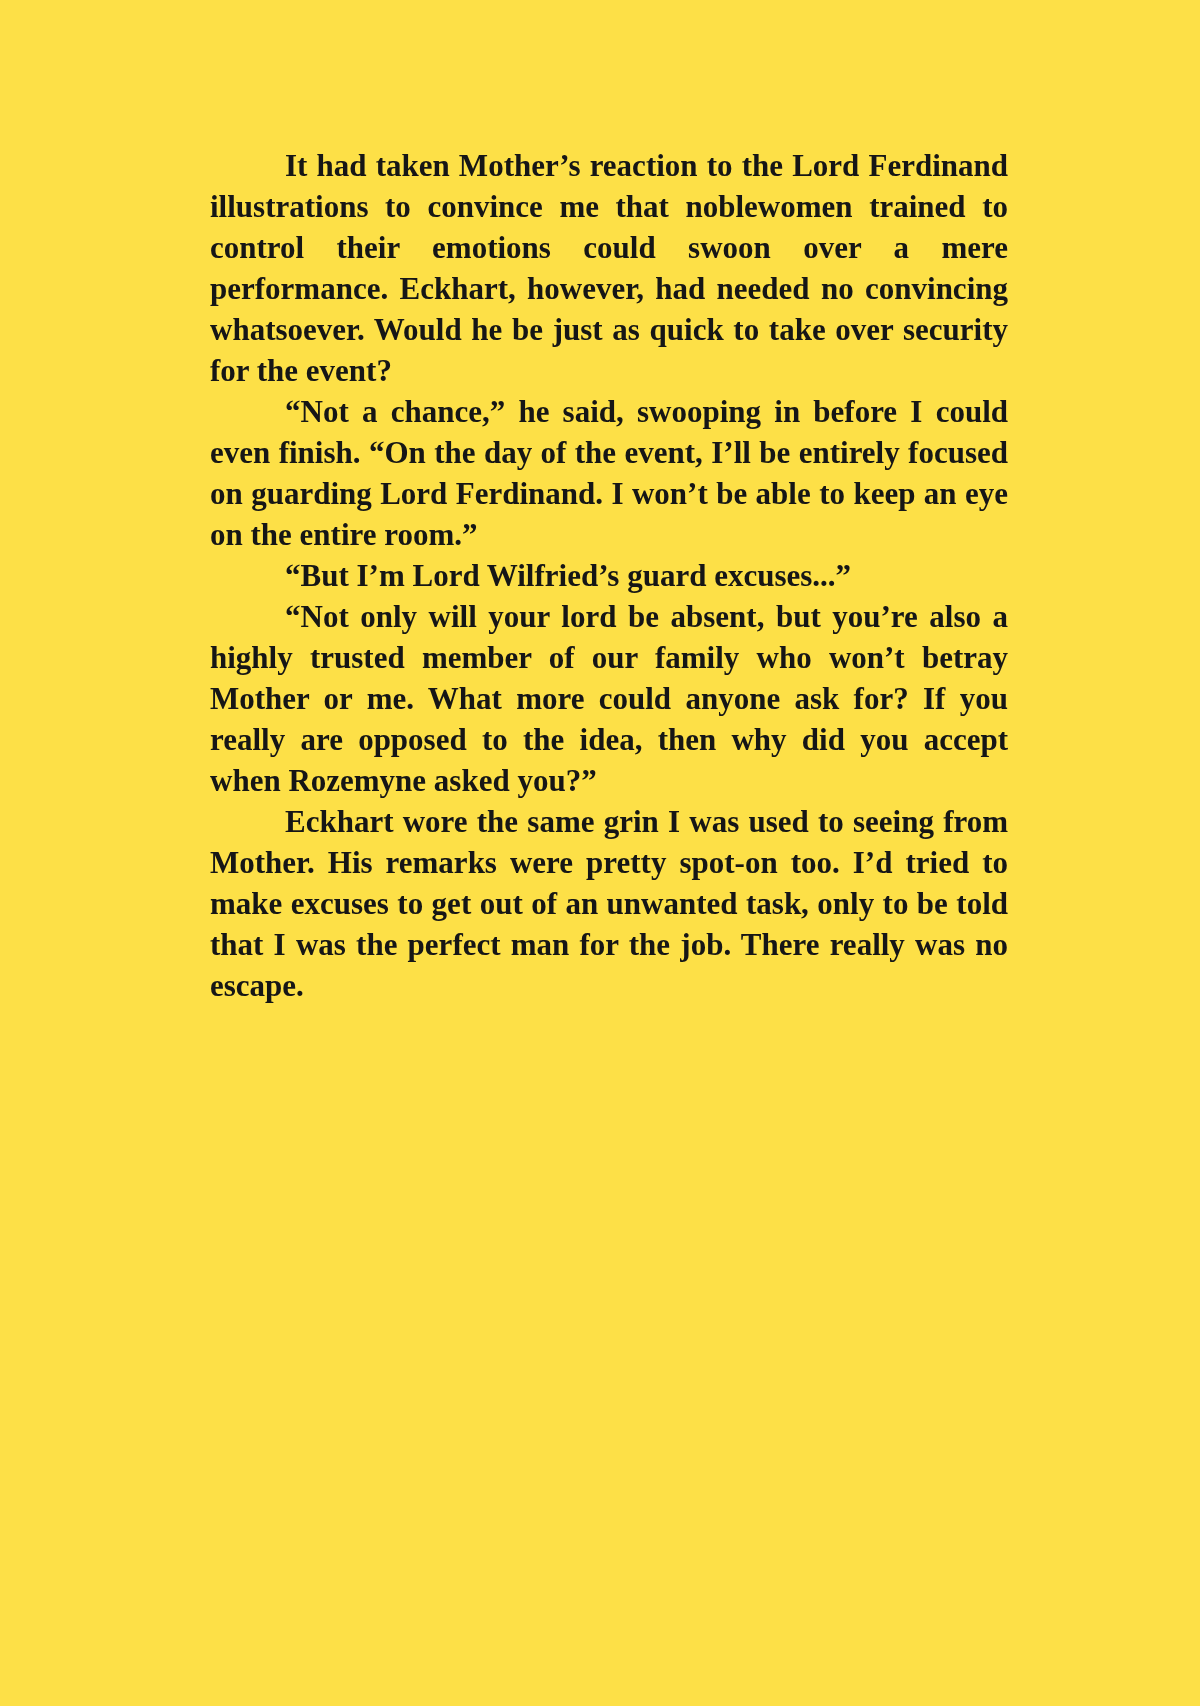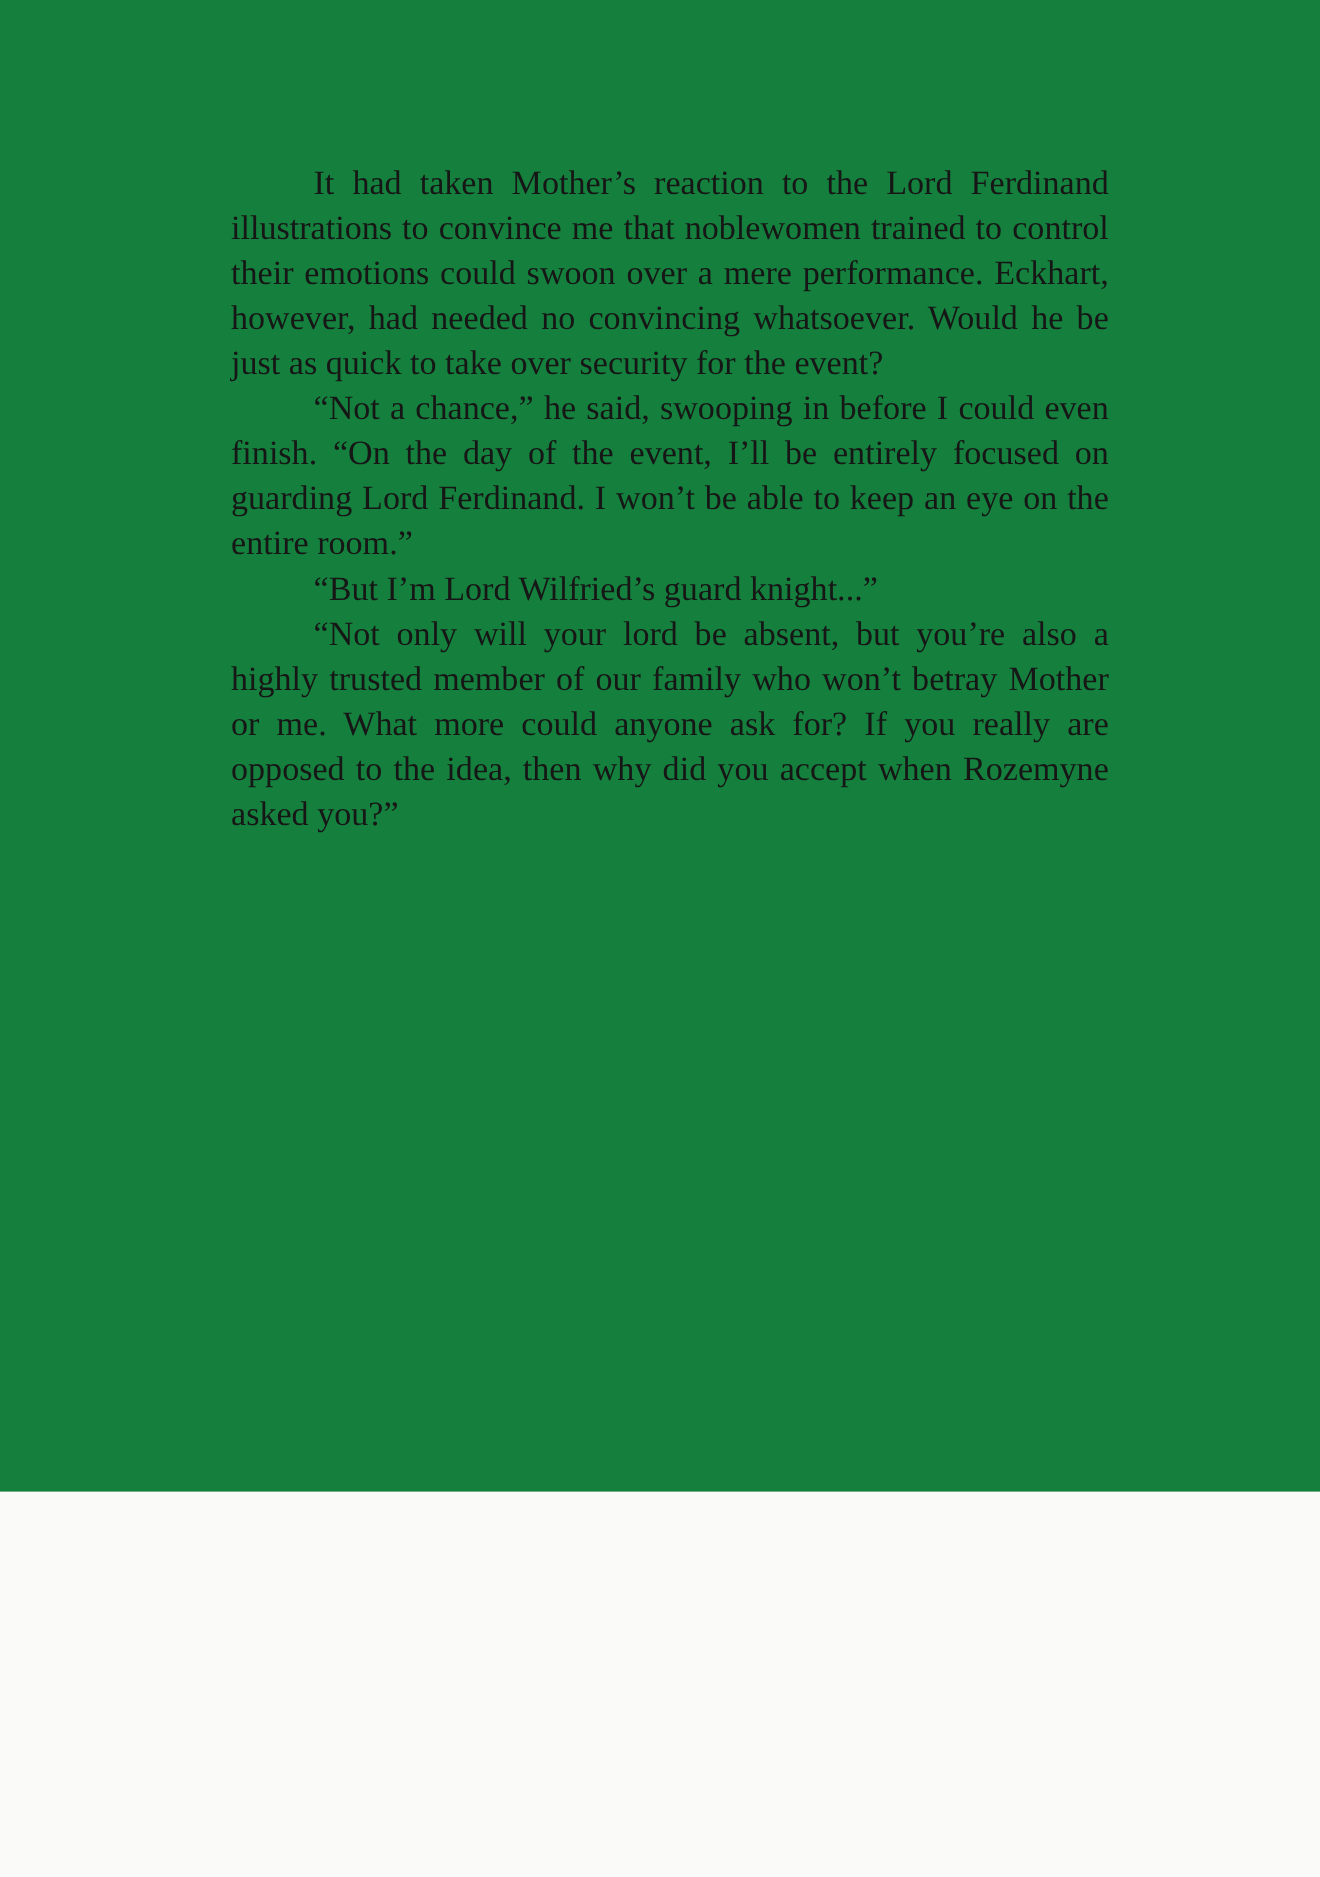--- a/index.html
+++ b/index.html
@@ -8,22 +8,23 @@
   }
   body {
     width: 1200px;
     height: 1706px;
     background: #fafaf9;
     overflow: hidden;
   }
   .page {
     position: relative;
     width: 1200px;
-    height: 1356px;
-    background: #15803d;
+    height: 1706px;
+    background: #fde047;
+    font-weight: bold;
   }
   .text-block {
     position: absolute;
     left: 210px;
     top: 145px;
     width: 798px;
     font-family: "Liberation Serif", "DejaVu Serif", serif;
     font-size: 31px;
     line-height: 41px;
     color: #161616;
@@ -38,16 +39,17 @@
     text-indent: 75px;
   }
 </style>
 </head>
 <body>
 
 <div class="page">
   <div class="text-block">
     <p>It had taken Mother’s reaction to the Lord Ferdinand illustrations to convince me that noblewomen trained to control their emotions could swoon over a mere performance. Eckhart, however, had needed no convincing whatsoever. Would he be just as quick to take over security for the event?</p>
     <p>“Not a chance,” he said, swooping in before I could even finish. “On the day of the event, I’ll be entirely focused on guarding Lord Ferdinand. I won’t be able to keep an eye on the entire room.”</p>
-    <p>“But I’m Lord Wilfried’s guard knight...”</p>
+    <p>“But I’m Lord Wilfried’s guard excuses...”</p>
     <p>“Not only will your lord be absent, but you’re also a highly trusted member of our family who won’t betray Mother or me. What more could anyone ask for? If you really are opposed to the idea, then why did you accept when Rozemyne asked you?”</p>
+    <p>Eckhart wore the same grin I was used to seeing from Mother. His remarks were pretty spot-on too. I’d tried to make excuses to get out of an unwanted task, only to be told that I was the perfect man for the job. There really was no escape.</p>
   </div>
 </div>
 
 </body></html>

